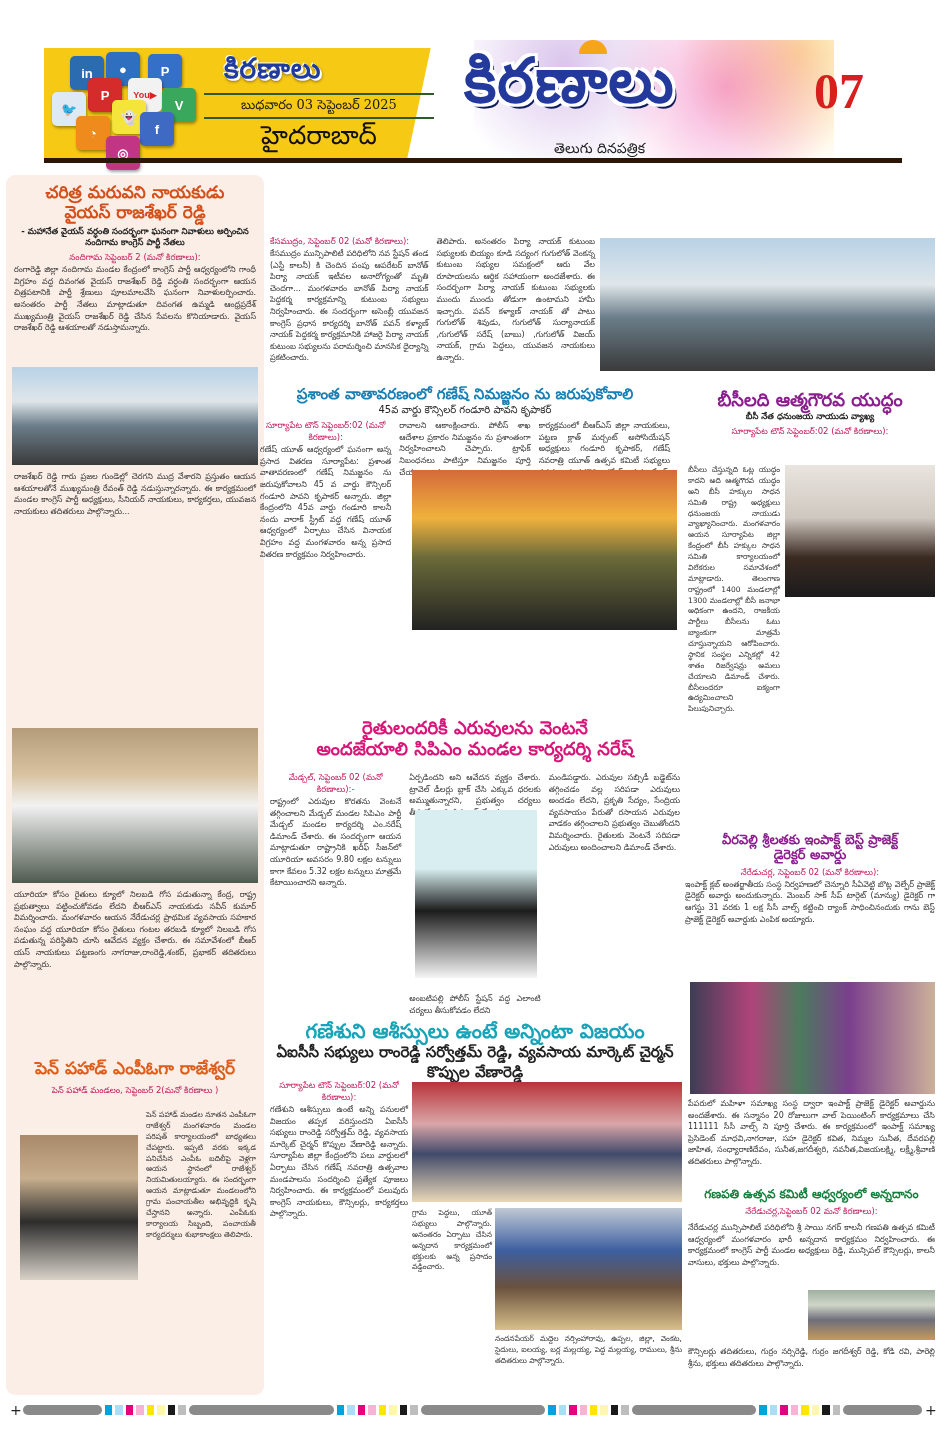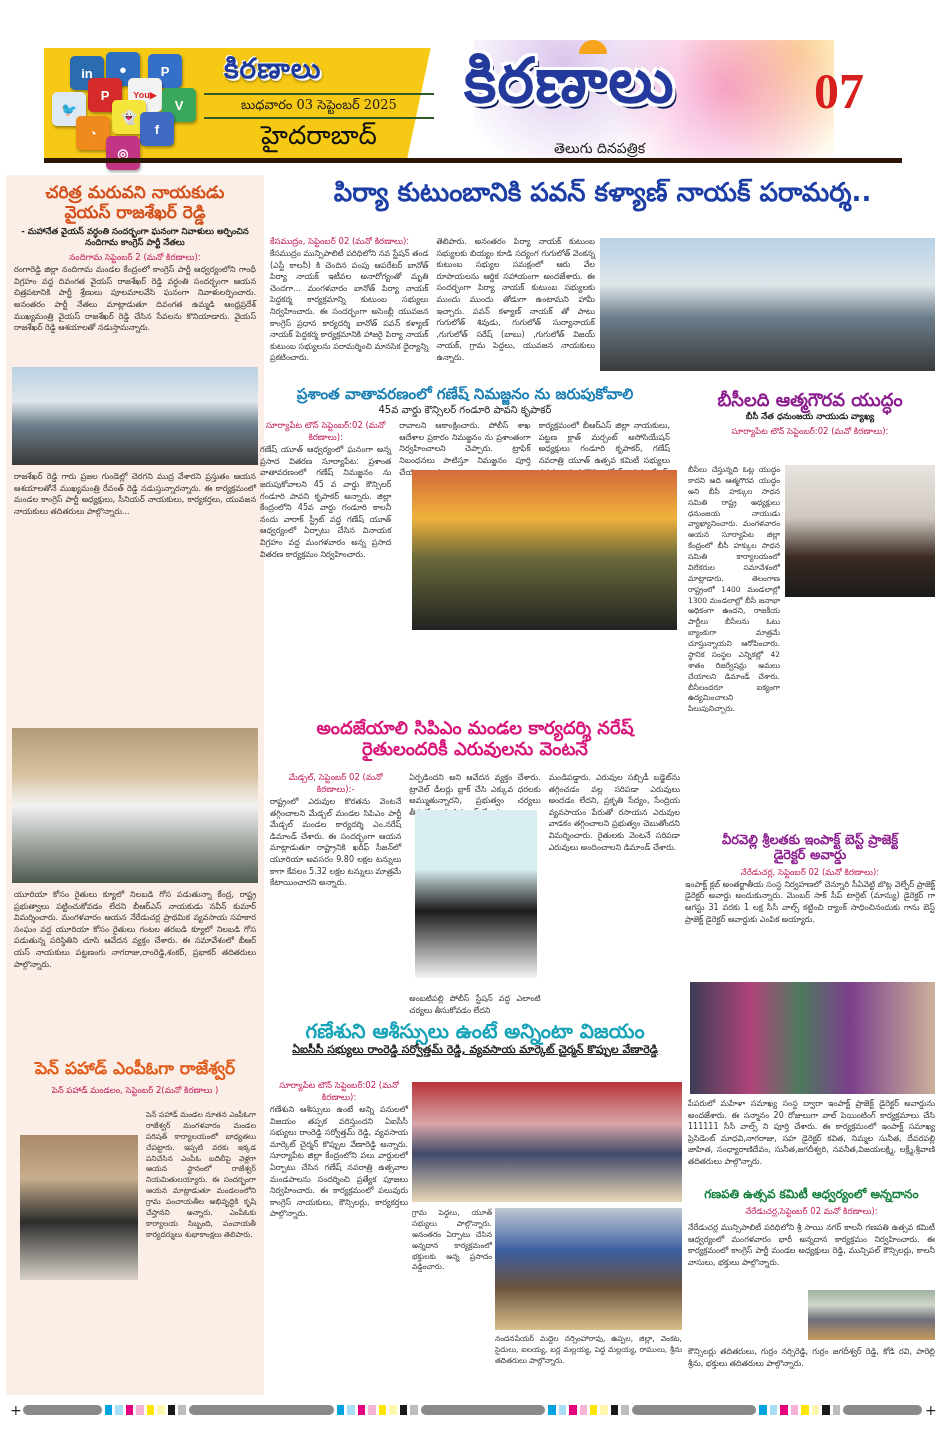--- a/index.html
+++ b/index.html
@@ -16,21 +16,21 @@
   .mh-date { position: absolute; left: 160px; top: 53px; width: 230px; text-align: center; font-size: 13px; color: #1a1a1a; border-top: 2px solid #2e5a2a; border-bottom: 2px solid #2e5a2a; padding: 2px 0; font-family: "DejaVu Serif", serif; }
   .mh-city { position: absolute; left: 160px; top: 80px; width: 230px; text-align: center; font-size: 26px; color: #111; }
   .mh-big-logo { position: absolute; left: 420px; top: 10px; font-size: 62px; font-weight: bold; color: #23399c; letter-spacing: 1px; text-shadow: 3px 3px 0 #fff, -3px -3px 0 #fff, 3px -3px 0 #fff, -3px 3px 0 #fff, 4px 5px 0 #0e1d5c; line-height: 1; }
   .mh-deco { position: absolute; left: 430px; top: 0; width: 360px; height: 118px; background: radial-gradient(circle at 70% 40%, rgba(235,60,160,.45), rgba(235,60,160,0) 45%), radial-gradient(circle at 25% 20%, rgba(150,90,200,.35), rgba(150,90,200,0) 40%), radial-gradient(circle at 90% 10%, rgba(250,190,30,.45), rgba(250,190,30,0) 35%); }
   .mh-sun { position: absolute; left: 535px; top: 0; width: 28px; height: 14px; background: #f6a51a; border-radius: 14px 14px 0 0; }
   .mh-tagline { position: absolute; left: 510px; top: 100px; font-size: 14px; color: #222; }
   .mh-page { position: absolute; left: 770px; top: 22px; font-size: 50px; font-weight: bold; color: #d7201e; font-family: "Liberation Serif", serif; }
   .mh-rule { position: absolute; left: 0; top: 118px; width: 858px; height: 5px; background: #2b1608; }
 
   
-  .col { position: absolute; }
+  .col { position: absolute; border-radius: 9px; }
   .left-col { left: 6px; top: 175px; width: 258px; height: 1220px; background: #fbeee6; }
   .article { position: absolute; }
   .hl { text-align: center; font-weight: bold; line-height: 1.15; }
   .sub { text-align: center; line-height: 1.3; }
   .dateline { color: #c2185b; font-size: 8.5px; text-align: center; }
   .body { font-size: 8px; line-height: 1.45; color: #333; text-align: justify; }
   .photo { position: absolute; overflow: hidden; }
   .cols { display: flex; gap: 8px; }
   .cols > div { flex: 1; }
 
@@ -105,21 +105,20 @@
     <div class="hl" style="font-size:17px;color:#e05c1a;margin-bottom:6px;">పెన్ పహాడ్ ఎంపీఓగా రాజేశ్వర్</div>
     <div class="dateline" style="margin-bottom:8px;">పెన్ పహాడ్ మండలం, సెప్టెంబర్ 2(మనో కిరణాలు )</div>
   </div>
   <div class="photo ph-officer" style="left:14px;top:960px;width:118px;height:145px;"></div>
   <div class="article" style="left:140px;top:935px;width:110px;">
     <div class="body" style="font-size:7.5px;">పెన్ పహాడ్ మండల నూతన ఎంపీఓగా రాజేశ్వర్ మంగళవారం మండల పరిషత్ కార్యాలయంలో బాధ్యతలు చేపట్టారు. ఇప్పటి వరకు ఇక్కడ పనిచేసిన ఎంపీఓ బదిలీపై వెళ్లగా ఆయన స్థానంలో రాజేశ్వర్ నియమితులయ్యారు. ఈ సందర్భంగా ఆయన మాట్లాడుతూ మండలంలోని గ్రామ పంచాయతీల అభివృద్ధికి కృషి చేస్తానని అన్నారు. ఎంపీఓకు కార్యాలయ సిబ్బంది, పంచాయతీ కార్యదర్శులు శుభాకాంక్షలు తెలిపారు.</div>
   </div>
 </div>
 
 <div class="article" style="left:270px;top:178px;width:665px;">
-  <div class="hl" style="font-size:26px;color:#1d3fa5;">పిర్యా కుటుంబానికి పవన్ కళ్యాణ్ నాయక్ పరామర్శ..</div>
 </div>
 <div class="article" style="left:270px;top:236px;width:325px;">
   <div class="cols">
     <div>
       <div class="dateline" style="text-align:left;">కేసముద్రం, సెప్టెంబర్ 02 (మనో కిరణాలు):</div>
       <div class="body">కేసముద్రం మున్సిపాలిటీ పరిధిలోని నవ స్టేషన్ తండ (ఎస్టీ కాలనీ) కి చెందిన పంపు ఆపరేటర్ బానోత్ పిర్యా నాయక్ ఇటీవల అనారోగ్యంతో మృతి చెందగా... మంగళవారం బానోత్ పిర్యా నాయక్ పెద్దకర్మ కార్యక్రమాన్ని కుటుంబ సభ్యులు నిర్వహించారు. ఈ సందర్భంగా అసెంబ్లీ యువజన కాంగ్రెస్ ప్రధాన కార్యదర్శి బానోత్ పవన్ కళ్యాణ్ నాయక్ పెద్దకర్మ కార్యక్రమానికి హాజరై పిర్యా నాయక్ కుటుంబ సభ్యులను పరామర్శించి మానసిక ధైర్యాన్ని ప్రకటించారు.</div>
     </div>
     <div>
       <div class="body">తెలిపారు. అనంతరం పిర్యా నాయక్ కుటుంబ సభ్యులకు బియ్యం కూడి సద్యంగ గుగులోత్ వెంకన్న కుటుంబ సభ్యుల సమక్షంలో ఆరు వేల రూపాయలను ఆర్థిక సహాయంగా అందజేశారు. ఈ సందర్భంగా పిర్యా నాయక్ కుటుంబ సభ్యులకు ముందు ముందు తోడుగా ఉంటామని హామీ ఇచ్చారు. పవన్ కళ్యాణ్ నాయక్ తో పాటు గుగులోత్ శివుడు, గుగులోత్ సుర్యానాయక్ ,గుగులోత్ సరేష్ (బాబు) ,గుగులోత్ విజయ్ నాయక్, గ్రామ పెద్దలు, యువజన నాయకులు ఉన్నారు.</div>
     </div>
@@ -149,22 +148,22 @@
   <div class="hl" style="font-size:18px;color:#8c1d8f;">బీసీలది ఆత్మగౌరవ యుద్ధం</div>
   <div class="sub" style="font-size:8.5px;font-weight:bold;color:#222;margin-bottom:4px;">బీసీ నేత ధనుంజయ నాయుడు వ్యాఖ్య</div>
   <div class="dateline">సూర్యాపేట టౌన్ సెప్టెంబర్:02 (మనో కిరణాలు):</div>
 </div>
 <div class="photo ph-portrait" style="left:785px;top:465px;width:150px;height:132px;"></div>
 <div class="article" style="left:688px;top:465px;width:92px;">
   <div class="body" style="font-size:7.5px;">బీసీలు చేస్తున్నది ఓట్ల యుద్ధం కాదని అది ఆత్మగౌరవ యుద్ధం అని బీసీ హక్కుల సాధన సమితి రాష్ట్ర అధ్యక్షులు ధనుంజయ నాయుడు వ్యాఖ్యానించారు. మంగళవారం ఆయన సూర్యాపేట జిల్లా కేంద్రంలో బీసీ హక్కుల సాధన సమితి కార్యాలయంలో విలేకరుల సమావేశంలో మాట్లాడారు. తెలంగాణ రాష్ట్రంలో 1400 మండలాల్లో 1300 మండలాల్లో బీసీ జనాభా అధికంగా ఉందని, రాజకీయ పార్టీలు బీసీలను ఓటు బ్యాంకుగా మాత్రమే చూస్తున్నాయని ఆరోపించారు. స్థానిక సంస్థల ఎన్నికల్లో 42 శాతం రిజర్వేషన్లు అమలు చేయాలని డిమాండ్ చేశారు. బీసీలందరూ ఐక్యంగా ఉద్యమించాలని పిలుపునిచ్చారు.</div>
 </div>
 
 <div class="article" style="left:270px;top:718px;width:410px;">
+  <div class="hl" style="font-size:18px;color:#d9157a;">రైతులందరికీ ఎరువులను వెంటనే</div>
   <div class="hl" style="font-size:18px;color:#d9157a;">అందజేయాలి సిపిఎం మండల కార్యదర్శి నరేష్</div>
-  <div class="hl" style="font-size:18px;color:#d9157a;">రైతులందరికీ ఎరువులను వెంటనే</div>
 </div>
 <div class="article" style="left:270px;top:772px;width:410px;">
   <div class="cols">
     <div>
       <div class="dateline">మేడ్చల్, సెప్టెంబర్ 02 (మనో కిరణాలు):-</div>
       <div class="body">రాష్ట్రంలో ఎరువుల కొరతను వెంటనే తగ్గించాలని మేడ్చల్ మండల సిపిఎం పార్టీ మేడ్చల్ మండల కార్యదర్శి ఎం.నరేష్ డిమాండ్ చేశారు. ఈ సందర్భంగా ఆయన మాట్లాడుతూ రాష్ట్రానికి ఖరీఫ్ సీజన్‌లో యూరియా అవసరం 9.80 లక్షల టన్నులు కాగా కేవలం 5.32 లక్షల టన్నులు మాత్రమే కేటాయించారని అన్నారు.</div>
     </div>
     <div>
       <div class="body">ఏర్పడిందని అని ఆవేదన వ్యక్తం చేశారు. ట్రావెల్ డీలర్లు బ్లాక్ చేసి ఎక్కువ ధరలకు అమ్ముతున్నారని, ప్రభుత్వం చర్యలు తీసుకోవాలని డిమాండ్ చేశారు.</div>
       <div style="height:175px;"></div>
@@ -183,21 +182,21 @@
   <div class="dateline">నేరేడుచర్ల, సెప్టెంబర్ 02 (మనో కిరణాలు):</div>
   <div class="body">ఇంపాక్ట్ క్లబ్ అంతర్జాతీయ సంస్థ నిర్వహణలో చెన్నూరి సీఏవెట్టి బొట్ల వెల్ఫేర్ ప్రాజెక్ట్ డైరెక్టర్ అవార్డు అందుకున్నారు. మెంబర్ సాక్ సీప్ టార్గెట్ (మాన్యు) డైరెక్టర్ గా ఆగస్టు 31 వరకు 1 లక్ష సీసీ వాల్స్ కట్టించి ర్యాంక్ సాధించినందుకు గాను బెస్ట్ ప్రాజెక్ట్ డైరెక్టర్ అవార్డుకు ఎంపిక అయ్యారు.</div>
 </div>
 <div class="photo ph-ladies" style="left:690px;top:982px;width:245px;height:112px;"></div>
 <div class="article" style="left:688px;top:1098px;width:247px;">
   <div class="body">పేపరులో మహిళా సమాఖ్య సంస్థ ద్వారా ఇంపాక్ట్ ప్రాజెక్ట్ డైరెక్టర్ అవార్డును అందజేశారు. ఈ సన్మానం 20 రోజులుగా వాల్ పెయింటింగ్ కార్యక్రమాలు చేసి 111111 సీసీ వాల్స్ ని పూర్తి చేశారు. ఈ కార్యక్రమంలో ఇంపాక్ట్ సమాఖ్య ప్రెసిడెంట్ మాధవి,నాగరాజు, సహ డైరెక్టర్ కవిత, నిమ్మల సునీత, దేవరపల్లి జాహిత, సంధ్యారాణిదేవం, సునీత,జగదీశ్వరి, నవనీత,విజయలక్ష్మి, లక్ష్మీ,శ్రీవాణి తదితరులు పాల్గొన్నారు.</div>
 </div>
 
 <div class="article" style="left:270px;top:1020px;width:410px;">
   <div class="hl" style="font-size:20px;color:#17a3b8;">గణేశుని ఆశీస్సులు ఉంటే అన్నింటా విజయం</div>
-  <div class="sub" style="font-size:11px;font-weight:bold;color:#222;text-decoration:underline;">ఏఐసీసీ సభ్యులు రాంరెడ్డి సర్వోత్తమ్ రెడ్డి, వ్యవసాయ మార్కెట్ చైర్మన్ కొప్పుల వేణారెడ్డి</div>
+  <div class="sub" style="font-size:15px;font-weight:bold;color:#222;">ఏఐసీసీ సభ్యులు రాంరెడ్డి సర్వోత్తమ్ రెడ్డి, వ్యవసాయ మార్కెట్ చైర్మన్ కొప్పుల వేణారెడ్డి</div>
 </div>
 <div class="article" style="left:270px;top:1080px;width:138px;">
   <div class="dateline">సూర్యాపేట టౌన్ సెప్టెంబర్:02 (మనో కిరణాలు):</div>
   <div class="body">గణేశుని ఆశీస్సులు ఉంటే అన్ని పనులలో విజయం తప్పక వరిస్తుందని ఏఐసీసీ సభ్యులు రాంరెడ్డి సర్వోత్తమ్ రెడ్డి, వ్యవసాయ మార్కెట్ చైర్మన్ కొప్పుల వేణారెడ్డి అన్నారు. సూర్యాపేట జిల్లా కేంద్రంలోని పలు వార్డులలో ఏర్పాటు చేసిన గణేష్ నవరాత్రి ఉత్సవాల మండపాలను సందర్శించి ప్రత్యేక పూజలు నిర్వహించారు. ఈ కార్యక్రమంలో పలువురు కాంగ్రెస్ నాయకులు, కౌన్సిలర్లు, కార్యకర్తలు పాల్గొన్నారు.</div>
 </div>
 <div class="photo ph-stage" style="left:412px;top:1082px;width:270px;height:120px;"></div>
 <div class="article" style="left:412px;top:1208px;width:80px;">
   <div class="body" style="font-size:7.5px;">గ్రామ పెద్దలు, యూత్ సభ్యులు పాల్గొన్నారు. అనంతరం ఏర్పాటు చేసిన అన్నదాన కార్యక్రమంలో భక్తులకు అన్న ప్రసాదం వడ్డించారు.</div>
 </div>
 <div class="photo ph-food" style="left:495px;top:1208px;width:187px;height:122px;"></div>

